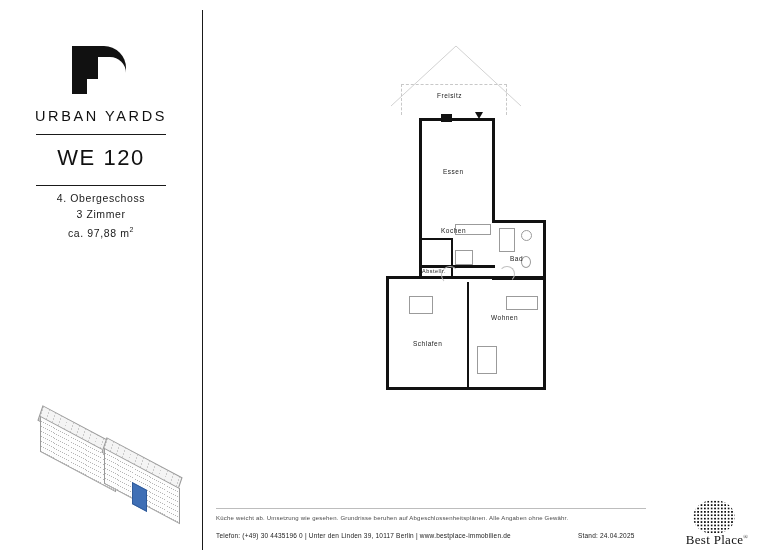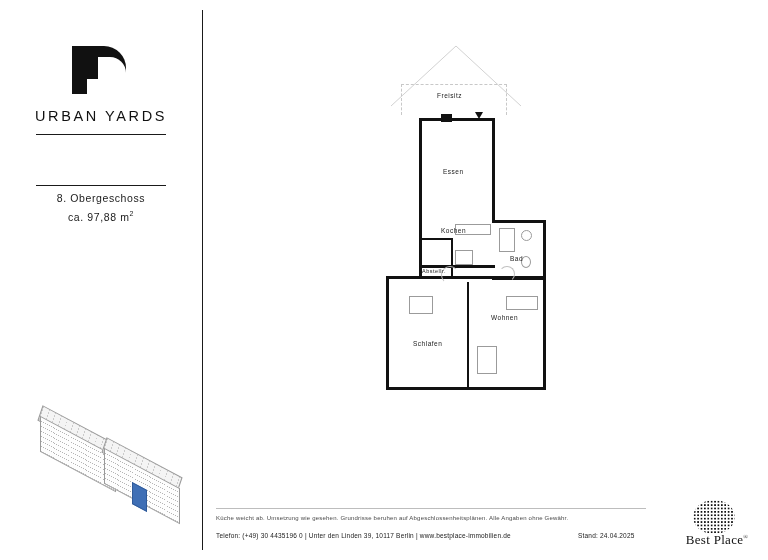--- a/index.html
+++ b/index.html
@@ -328,25 +328,27 @@
     <div class="brand-mark">
       <div class="bar"></div>
       <div class="hook"></div>
       <div class="hook-cut"></div>
     </div>
 
     <div class="brand-name">URBAN YARDS</div>
 
     <div class="rule rule-top"></div>
 
+    <div class="unit-title">WE 120</div>
 
     <div class="rule rule-bottom"></div>
 
     <div class="meta-list">
-      <div class="meta-line">8. Obergeschoss</div>
+      <div class="meta-line">4. Obergeschoss</div>
+      <div class="meta-line">3 Zimmer</div>
       <div class="meta-line"><span>ca. 97,88 m</span><sup>2</sup></div>
     </div>
 
     <div class="building-illustration">
       <div class="blk blk-a-top"></div>
       <div class="blk blk-a"></div>
       <div class="blk blk-b-top"></div>
       <div class="blk blk-b"></div>
       <div class="blk-highlight"></div>
     </div>

